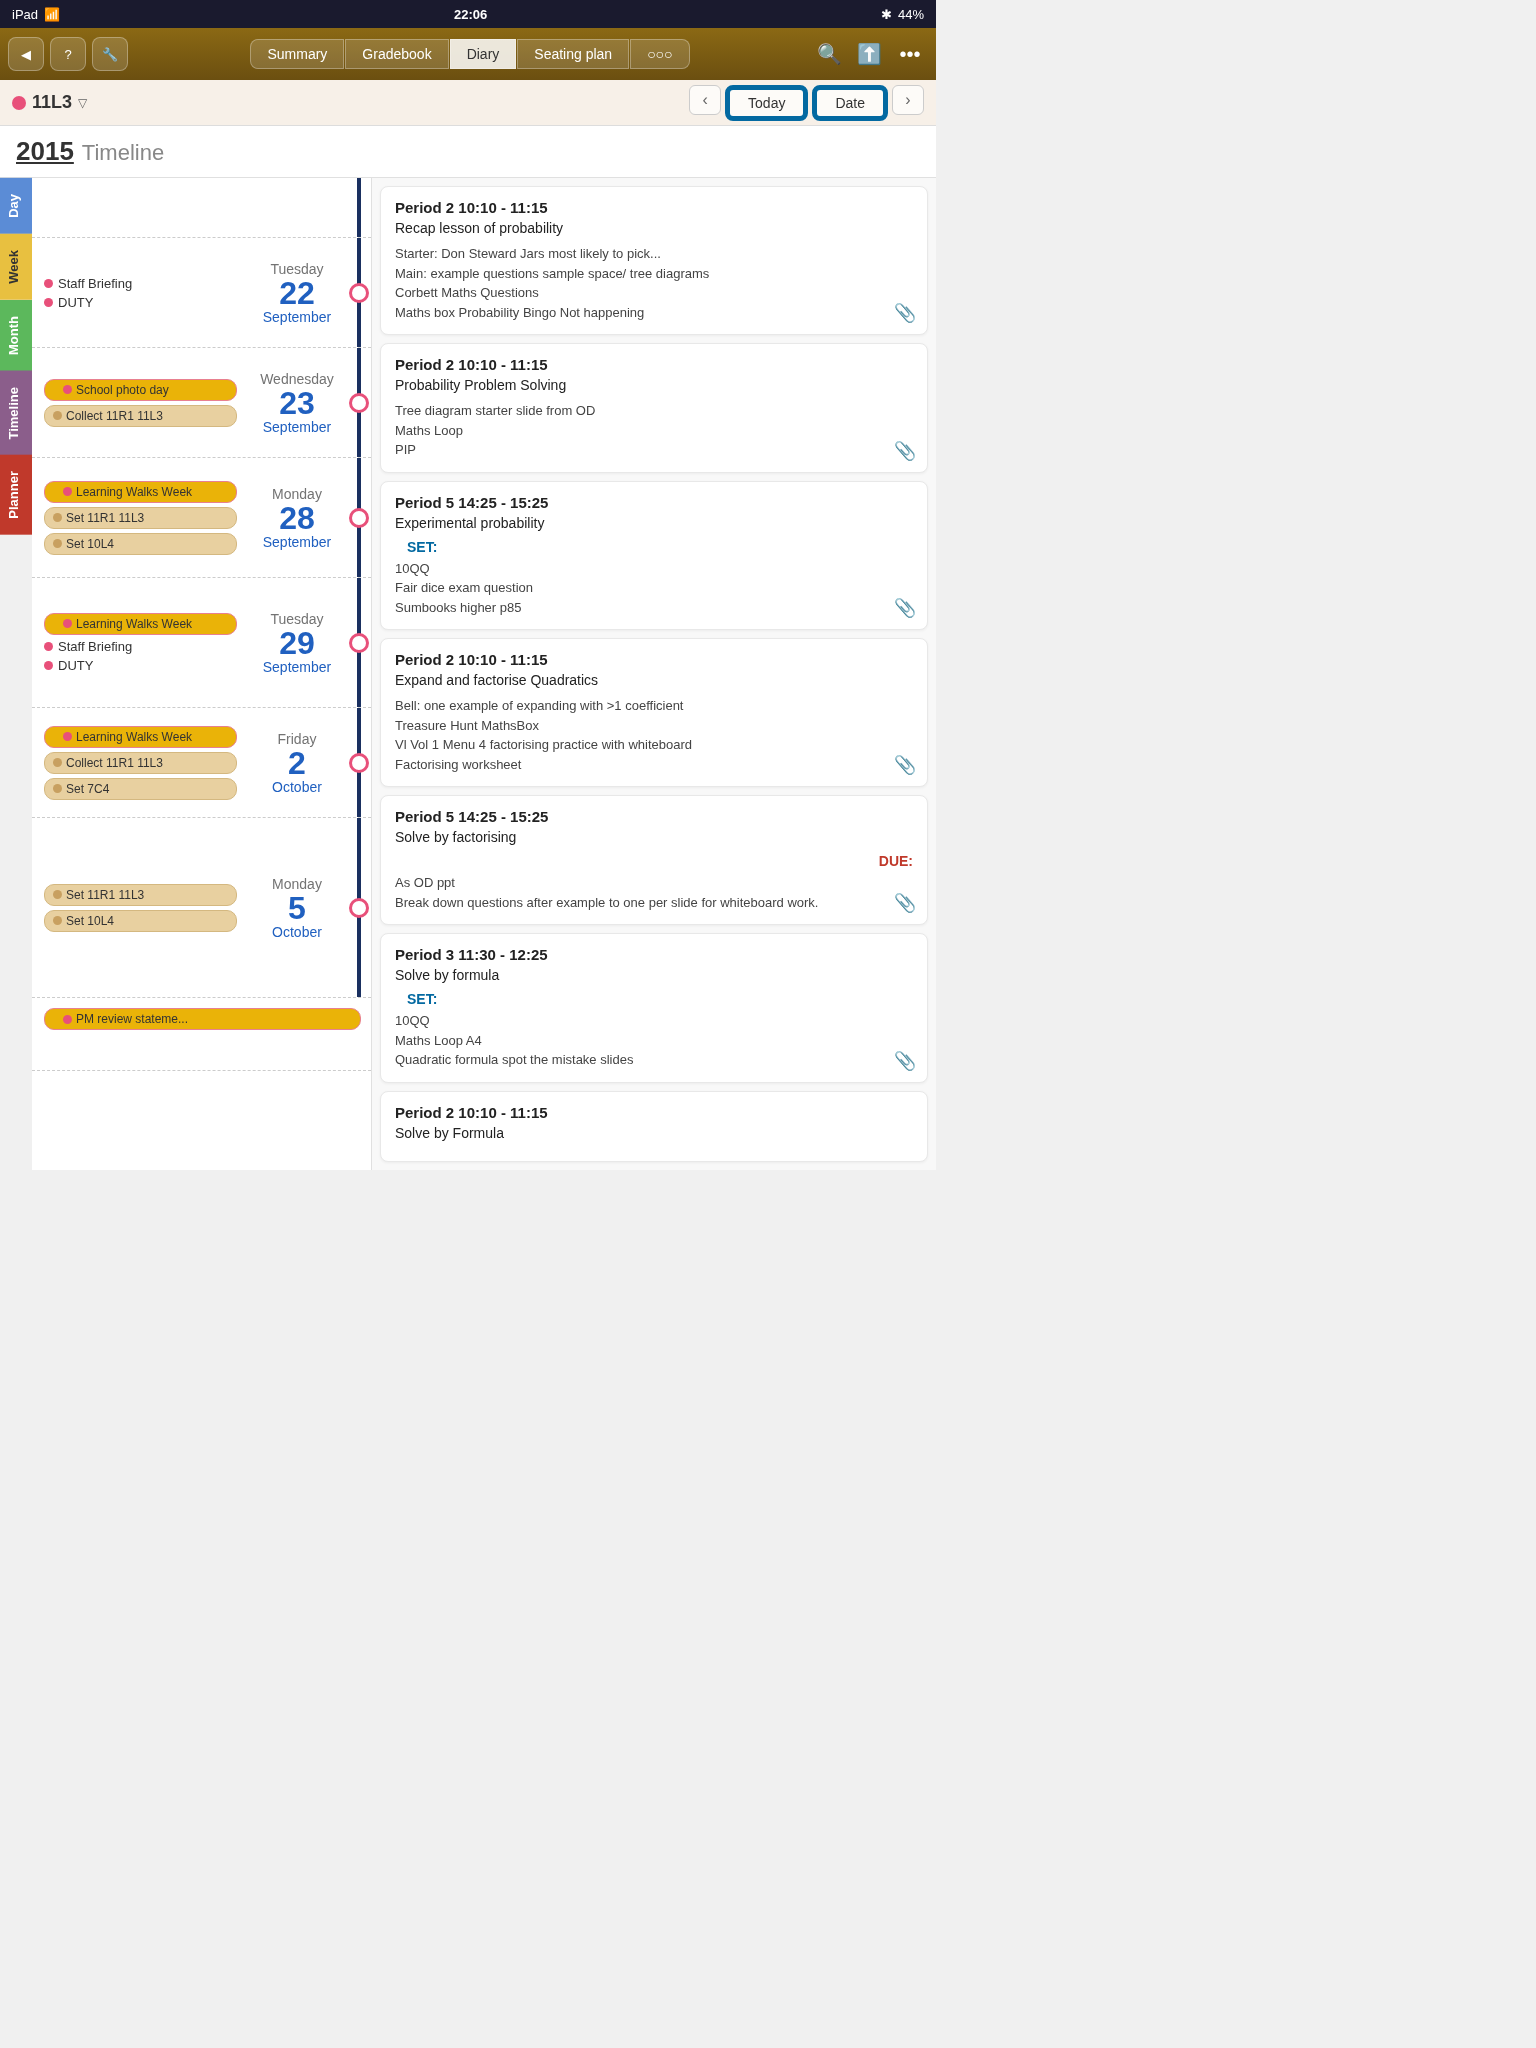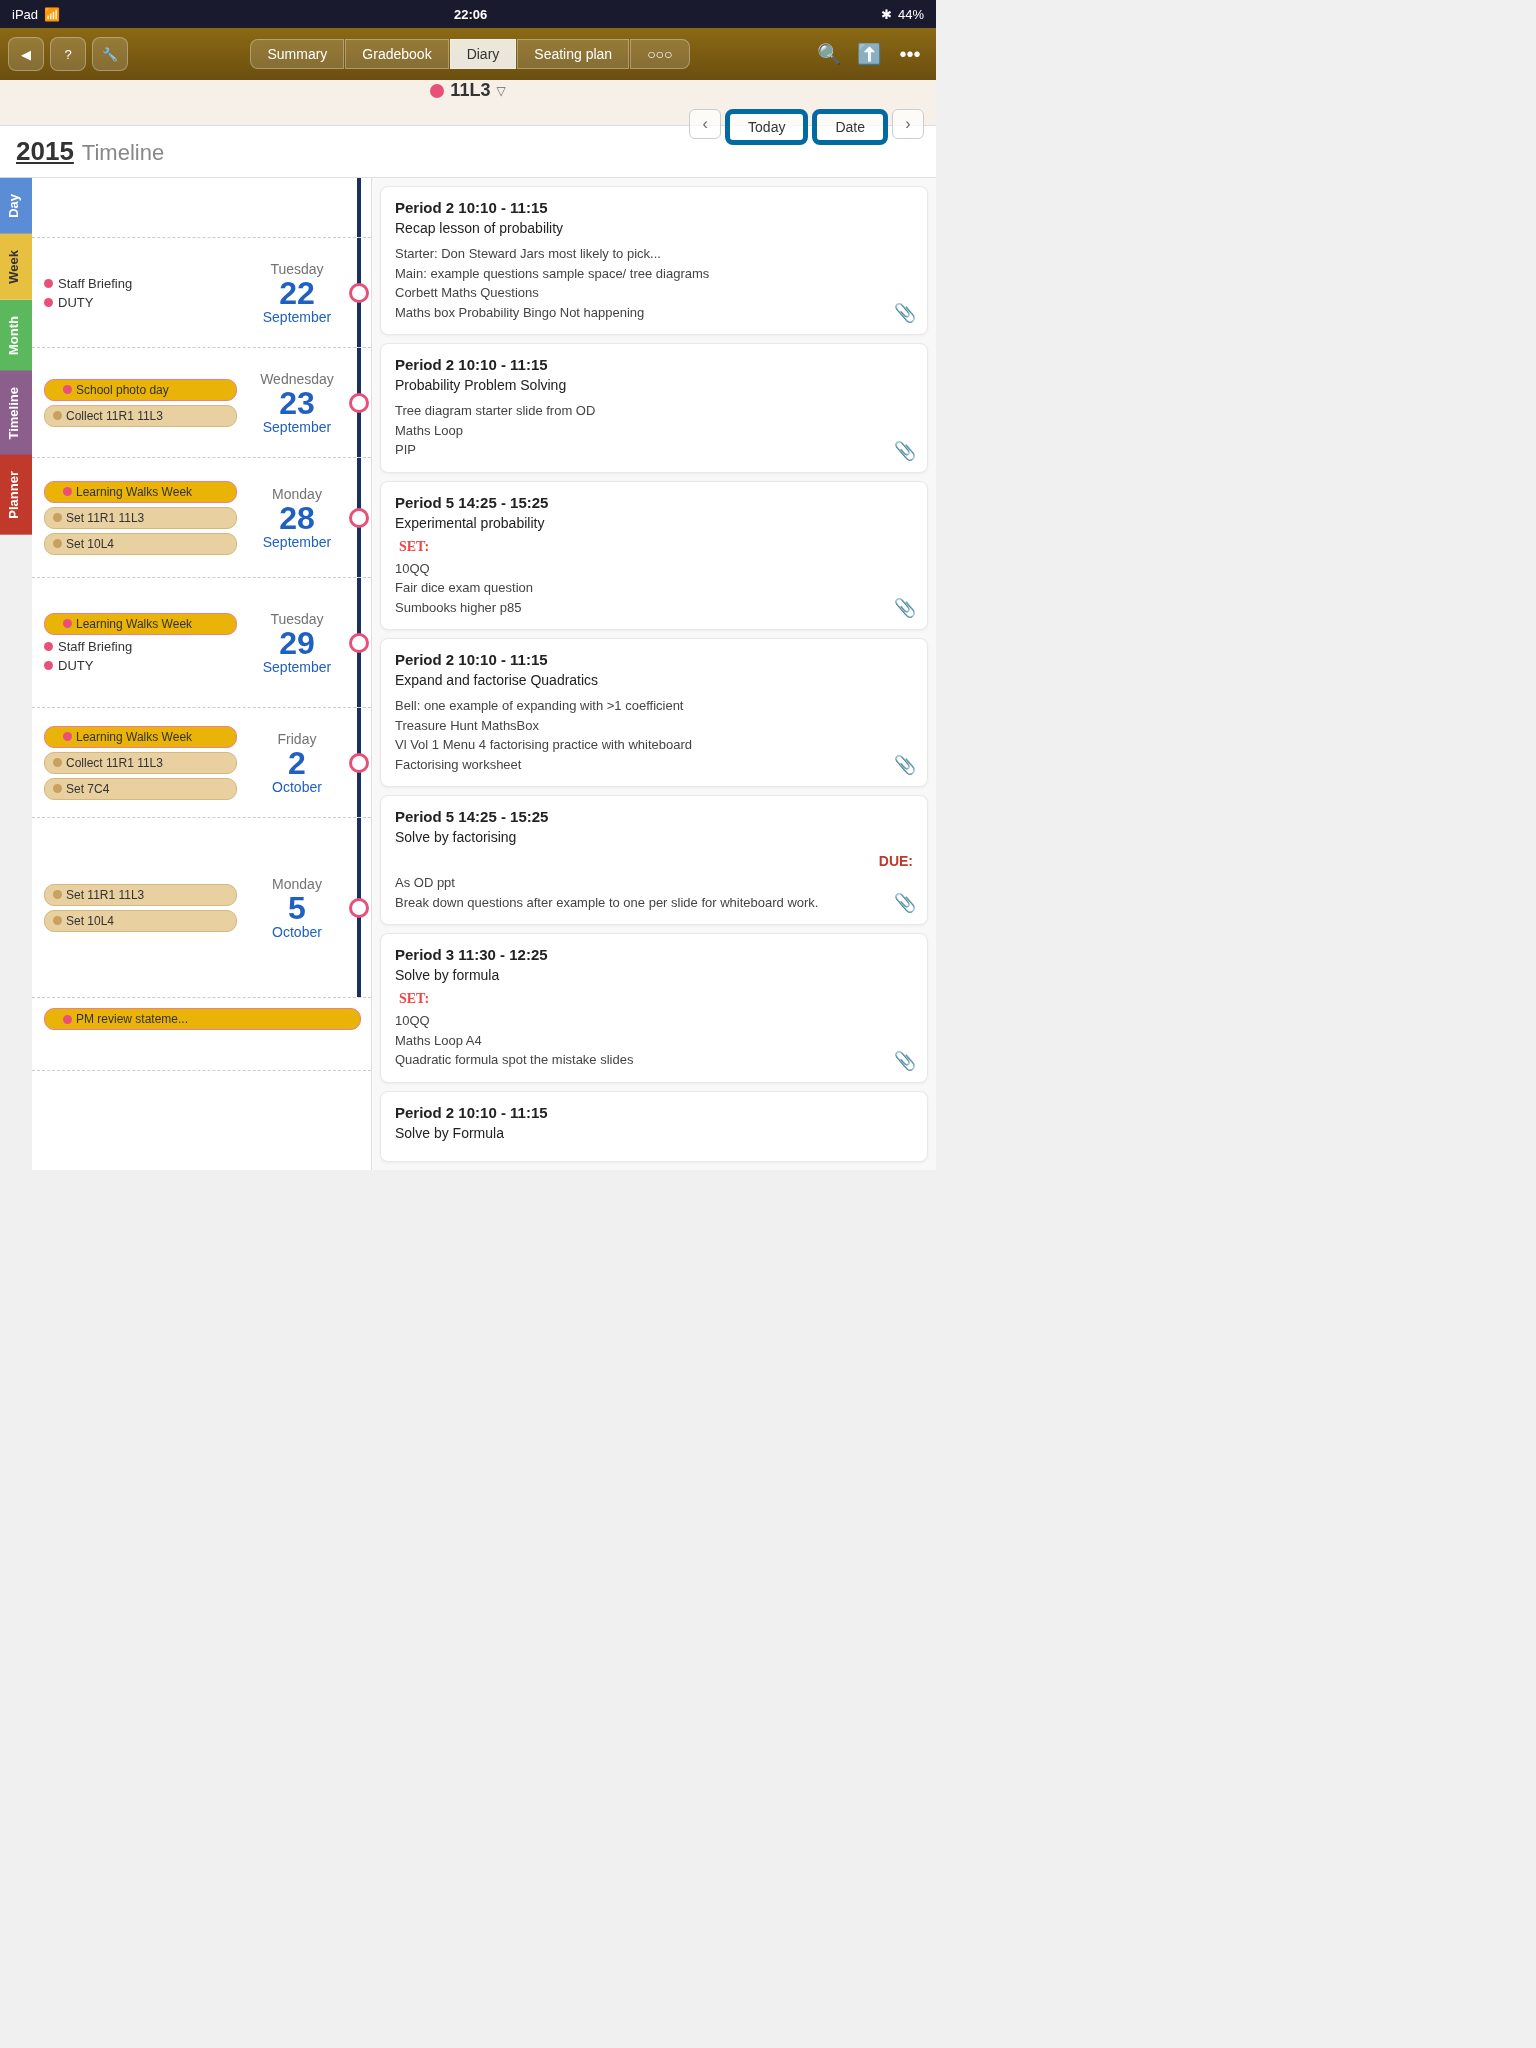--- a/index.html
+++ b/index.html
@@ -101,21 +101,20 @@
 
     
     .secondary-bar {
       background: #f7f0e8;
       height: 46px;
       display: flex;
       align-items: center;
       padding: 0 12px;
       border-bottom: 1px solid #ddd;
       gap: 8px;
-      flex-direction: column;
     }
     .class-indicator {
       display: flex;
       align-items: center;
       gap: 6px;
     }
     .class-dot {
       width: 14px;
       height: 14px;
       border-radius: 50%;
@@ -346,25 +345,24 @@
       font-size: 14px;
       color: #222;
       margin-bottom: 8px;
     }
     .entry-body {
       font-size: 13px;
       color: #444;
       line-height: 1.5;
     }
     .entry-set-label {
-      color: #ef4444;
+      color: #0369a1;
       font-weight: 700;
       font-size: 14px;
-      margin: 4px 4px;
-      font-family: Liberation Serif, serif;
+      margin: 4px 12px;
     }
     .entry-due-label {
       color: #c0392b;
       font-weight: 700;
       font-size: 14px;
       margin: 4px 0;
       text-align: right;
     }
     .attachment-icon {
       position: absolute;

